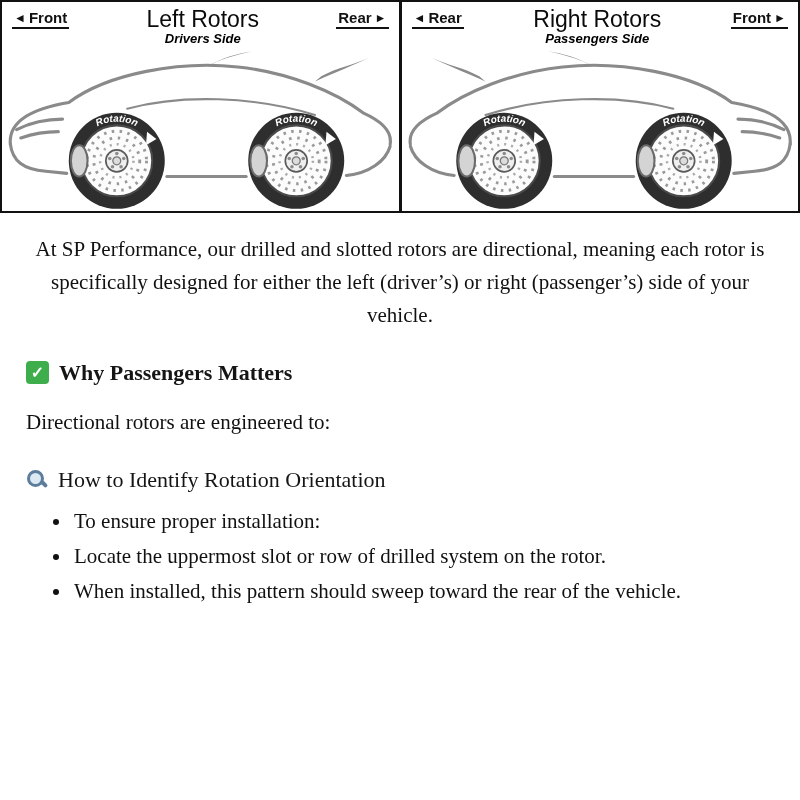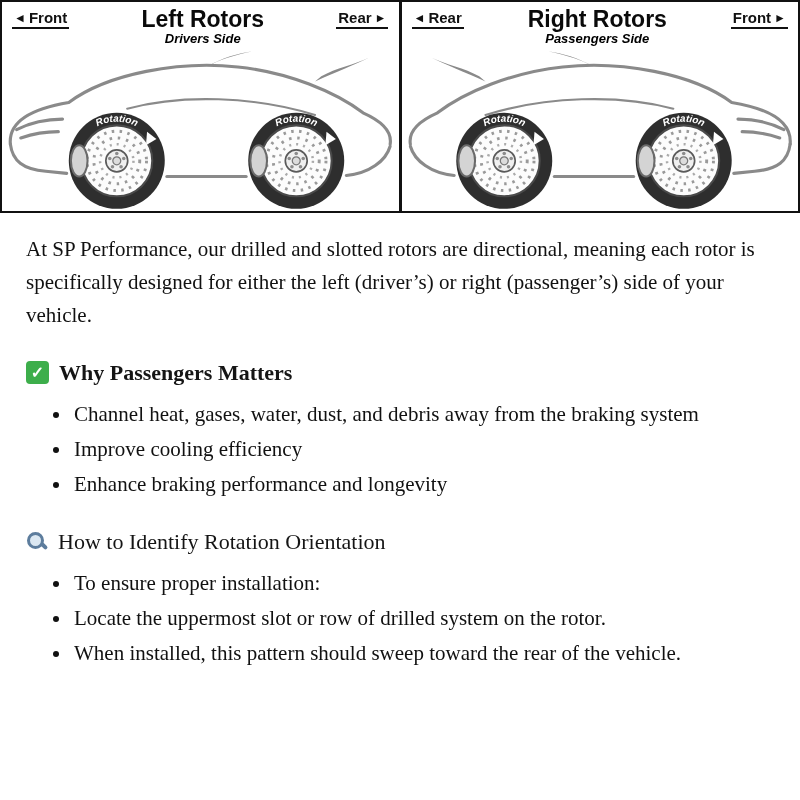--- a/index.html
+++ b/index.html
@@ -18,31 +18,31 @@
     font-family:"Liberation Sans", sans-serif;
   }
   .dir-label{
     display:inline-flex;align-items:center;gap:3px;
     font-weight:bold;font-size:15px;color:#111;
     border-bottom:2px solid #111;padding:0 2px 1px;margin-top:2px;
     white-space:nowrap;
   }
   .arrow-glyph{font-size:12px;line-height:1;}
   .panel-titles{text-align:center;line-height:1.08;}
-  .panel-title{font-size:23px;font-weight:bold;color:#0a0a0a;}
+  .panel-title{font-size:23px;font-weight:normal;color:#0a0a0a;}
   .panel-subtitle{font-size:13px;font-weight:bold;font-style:italic;color:#000000;}
   .car-svg{display:block;width:100%;height:auto;}
   .rot-text{
     fill:#fff;font-family:"Liberation Sans",sans-serif;
     font-size:9.5px;font-weight:bold;font-style:italic;
   }
 
   
   .content{padding:12px 26px 0;font-size:21px;}
-  .intro{margin:8px 0 0;line-height:33px;}
+  .intro{margin:8px 0 0;line-height:33px;text-align:center;}
   .section-heading{
     display:flex;align-items:center;gap:10px;
     margin:26px 0 0;font-size:22px;line-height:30px;color:#151515;
   }
   .section-heading.bold{font-weight:bold;}
   .lead{margin:18px 0 0;line-height:33px;}
   ul.bullets{margin:10px 0 0;padding-left:46px;list-style:disc;}
   ul.bullets li{line-height:33px;margin:0 0 2px;padding-left:2px;}
 
   
@@ -171,26 +171,22 @@
 
 <div class="content">
 
   <p class="intro">At SP Performance, our drilled and slotted rotors are directional, meaning each rotor is specifically designed for either the left (driver’s) or right (passenger’s) side of your vehicle.</p>
 
   <div class="section-heading bold">
     <span class="check-icon">✓</span>
     <span>Why Passengers Matters</span>
   </div>
 
+  <p class="lead">Directional rotors are engineered to:</p>
 
-  <ul class="bullets">
-    <li>Channel heat, gases, water, dust, and debris away from the braking system</li>
-    <li>Improve cooling efficiency</li>
-    <li>Enhance braking performance and longevity</li>
-  </ul>
 
   <div class="section-heading">
     <span class="magnifier-icon"></span>
     <span>How to Identify Rotation Orientation</span>
   </div>
 
   <ul class="bullets">
     <li>To ensure proper installation:</li>
     <li>Locate the uppermost slot or row of drilled system on the rotor.</li>
     <li>When installed, this pattern should sweep toward the rear of the vehicle.</li>

